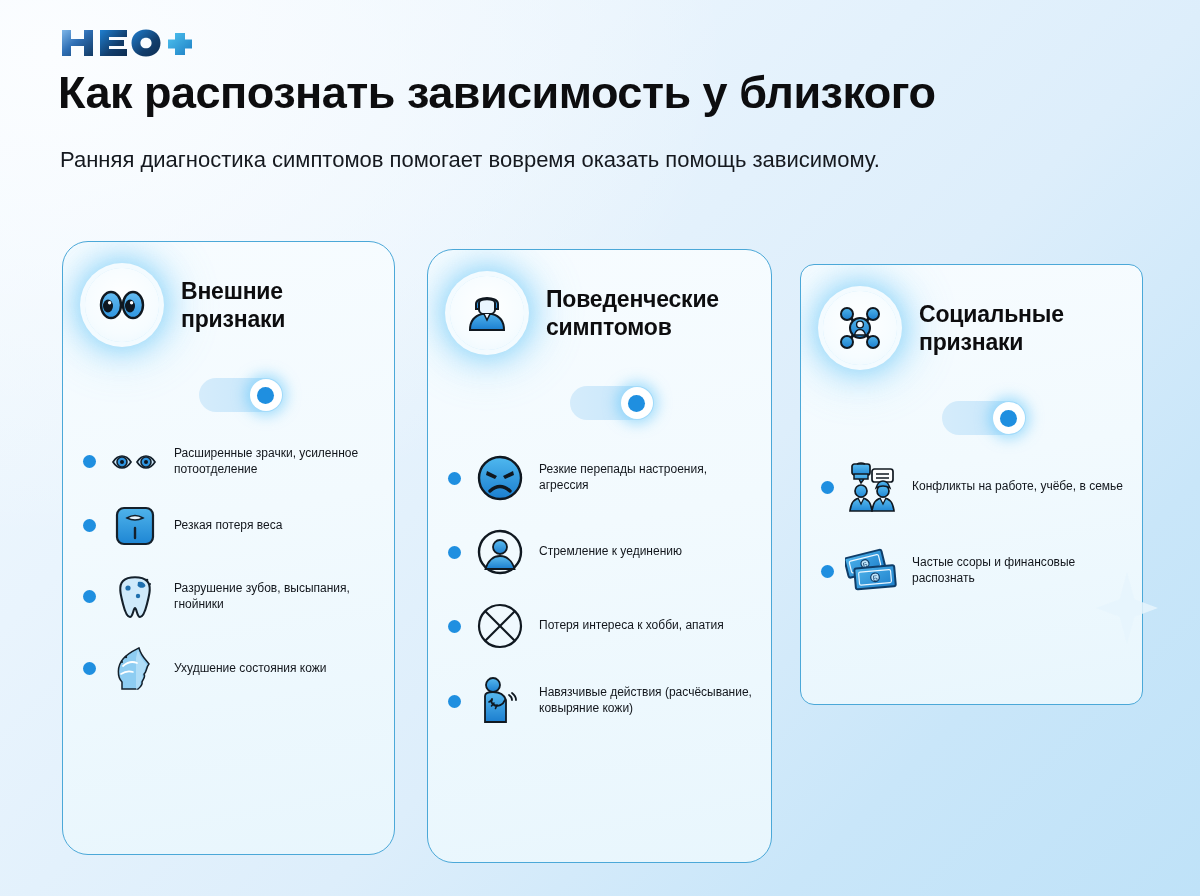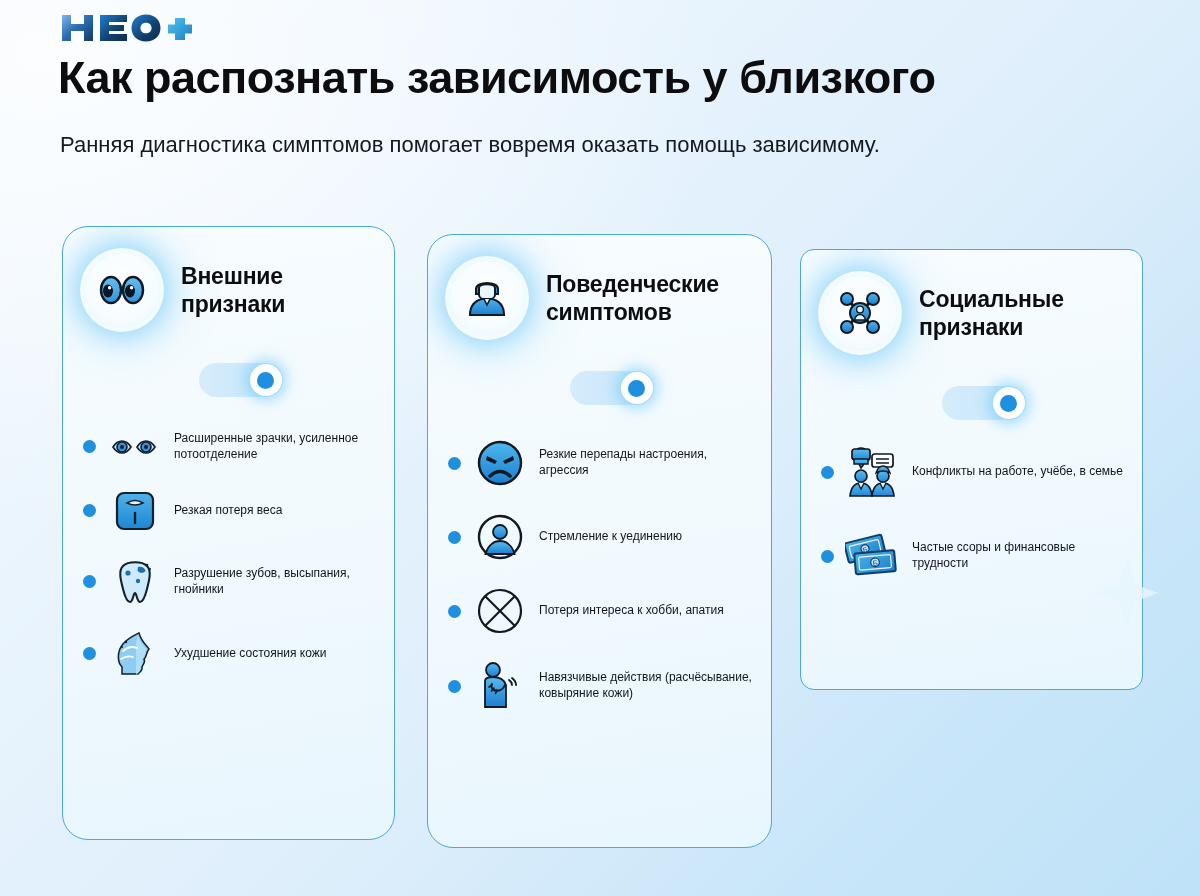--- a/index.html
+++ b/index.html
@@ -26,21 +26,21 @@
     bottom: 30px;
     width: 62px;
     height: 72px;
     background: #e6f5fd;
     opacity: .85;
     clip-path: polygon(50% 0%, 62% 38%, 100% 50%, 62% 62%, 50% 100%, 38% 62%, 0% 50%, 38% 38%);
     pointer-events: none;
   }
 
   
-  .page { position: relative; width: 1200px; height: 659px; }
+  .page { position: relative; width: 1200px; height: 659px; margin-top: 15px; }
 
   .logo {
     position: absolute;
     left: 60px; top: 13px;
     height: 30px;
     display: flex;
     align-items: center;
   }
   .logo svg { display: block; }
 
@@ -486,20 +486,20 @@
               <text x="22" y="18.5" font-size="7" text-anchor="middle" fill="#0f3d68" font-family="'Liberation Sans', sans-serif">Ƃ</text>
             </g>
             <g transform="rotate(-5 28 30)">
               <rect x="10" y="20" width="40" height="21" rx="2" fill="url(#bng)" stroke="#0f3d68" stroke-width="2"></rect>
               <rect x="14" y="24" width="32" height="13" rx="1.5" fill="none" stroke="#eaf6ff" stroke-width="1.2"></rect>
               <circle cx="30" cy="30.5" r="4.3" fill="#bfe4fa" stroke="#0f3d68" stroke-width="1.2"></circle>
               <text x="30" y="34" font-size="7.5" text-anchor="middle" fill="#0f3d68" font-family="'Liberation Sans', sans-serif">Ƃ</text>
             </g>
           </svg>
         </span>
-        <span class="item-text">Частые ссоры и финансовые трудности</span>
+        <span class="item-text">Частые ссоры и финансовые распознать</span>
       </div>
 
     </div>
   </section>
 
   <div class="sparkle"></div>
 </div>
 
 </body></html>

